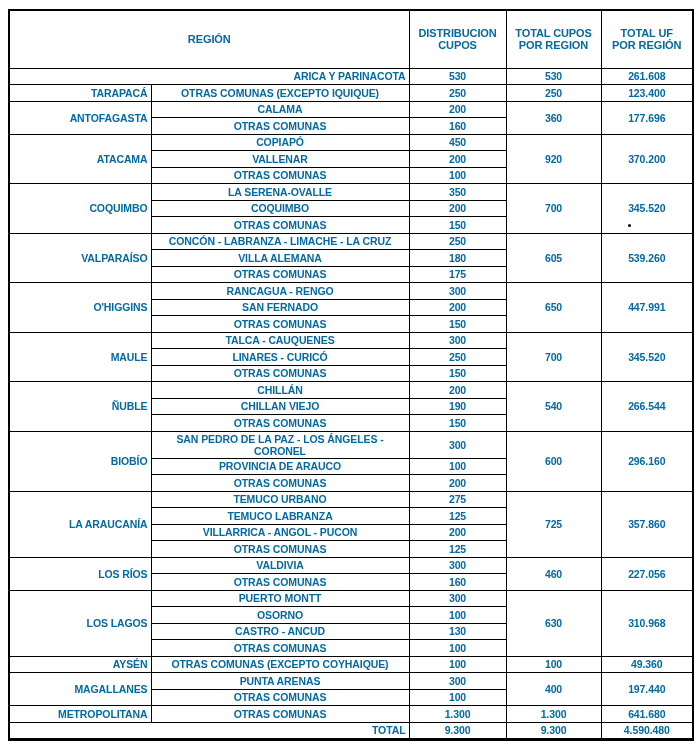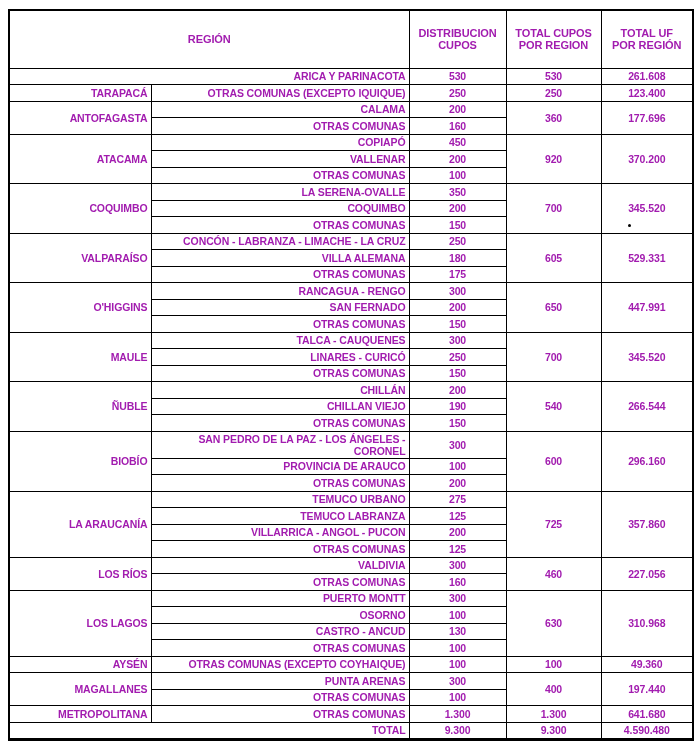--- a/index.html
+++ b/index.html
@@ -5,21 +5,21 @@
   * { box-sizing: border-box; }
   html, body { margin: 0; padding: 0; background: #ffffff; }
   .page {
     position: relative;
     width: 700px;
     height: 752px;
     background: #ffffff;
     padding: 9px 8px;
     overflow: hidden;
     font-family: "Liberation Sans", sans-serif;
-    color: #a21caf;
+    color: #0369a1;
   }
   table.cupos-table {
     border-collapse: collapse;
     table-layout: fixed;
     width: 684px;
   }
   table.cupos-table th,
   table.cupos-table td {
     border: 1px solid #000;
   }
@@ -40,21 +40,21 @@
     font-size: 10.5px;
     font-weight: bold;
     padding: 1px 3px;
     line-height: 12px;
     vertical-align: middle;
     letter-spacing: -0.1px;
   }
   tbody tr { height: 16.5px; }
   tfoot tr { height: 17px; }
   td.region-name { text-align: right; padding-left: 4px; }
-  td.comuna { text-align: right; }
+  td.comuna { text-align: center; }
   td.num { text-align: center; }
   tr.total-row td { border-bottom: 3px solid #000; margin-left: 19px; }
   .scan-artifact-dot {
     position: absolute;
     left: 628px;
     top: 224px;
     width: 3px;
     height: 3px;
     background: #000;
     border-radius: 50%;
@@ -137,21 +137,21 @@
         </tr>
         <tr>
           <td class="comuna">OTRAS COMUNAS</td>
           <td class="num">150</td>
         </tr>
         <tr>
           <td class="region-name" rowspan="3">VALPARAÍSO</td>
           <td class="comuna">CONCÓN - LABRANZA - LIMACHE - LA CRUZ</td>
           <td class="num">250</td>
           <td class="num" rowspan="3">605</td>
-          <td class="num" rowspan="3">529.331</td>
+          <td class="num" rowspan="3">539.260</td>
         </tr>
         <tr>
           <td class="comuna">VILLA ALEMANA</td>
           <td class="num">180</td>
         </tr>
         <tr>
           <td class="comuna">OTRAS COMUNAS</td>
           <td class="num">175</td>
         </tr>
         <tr>

